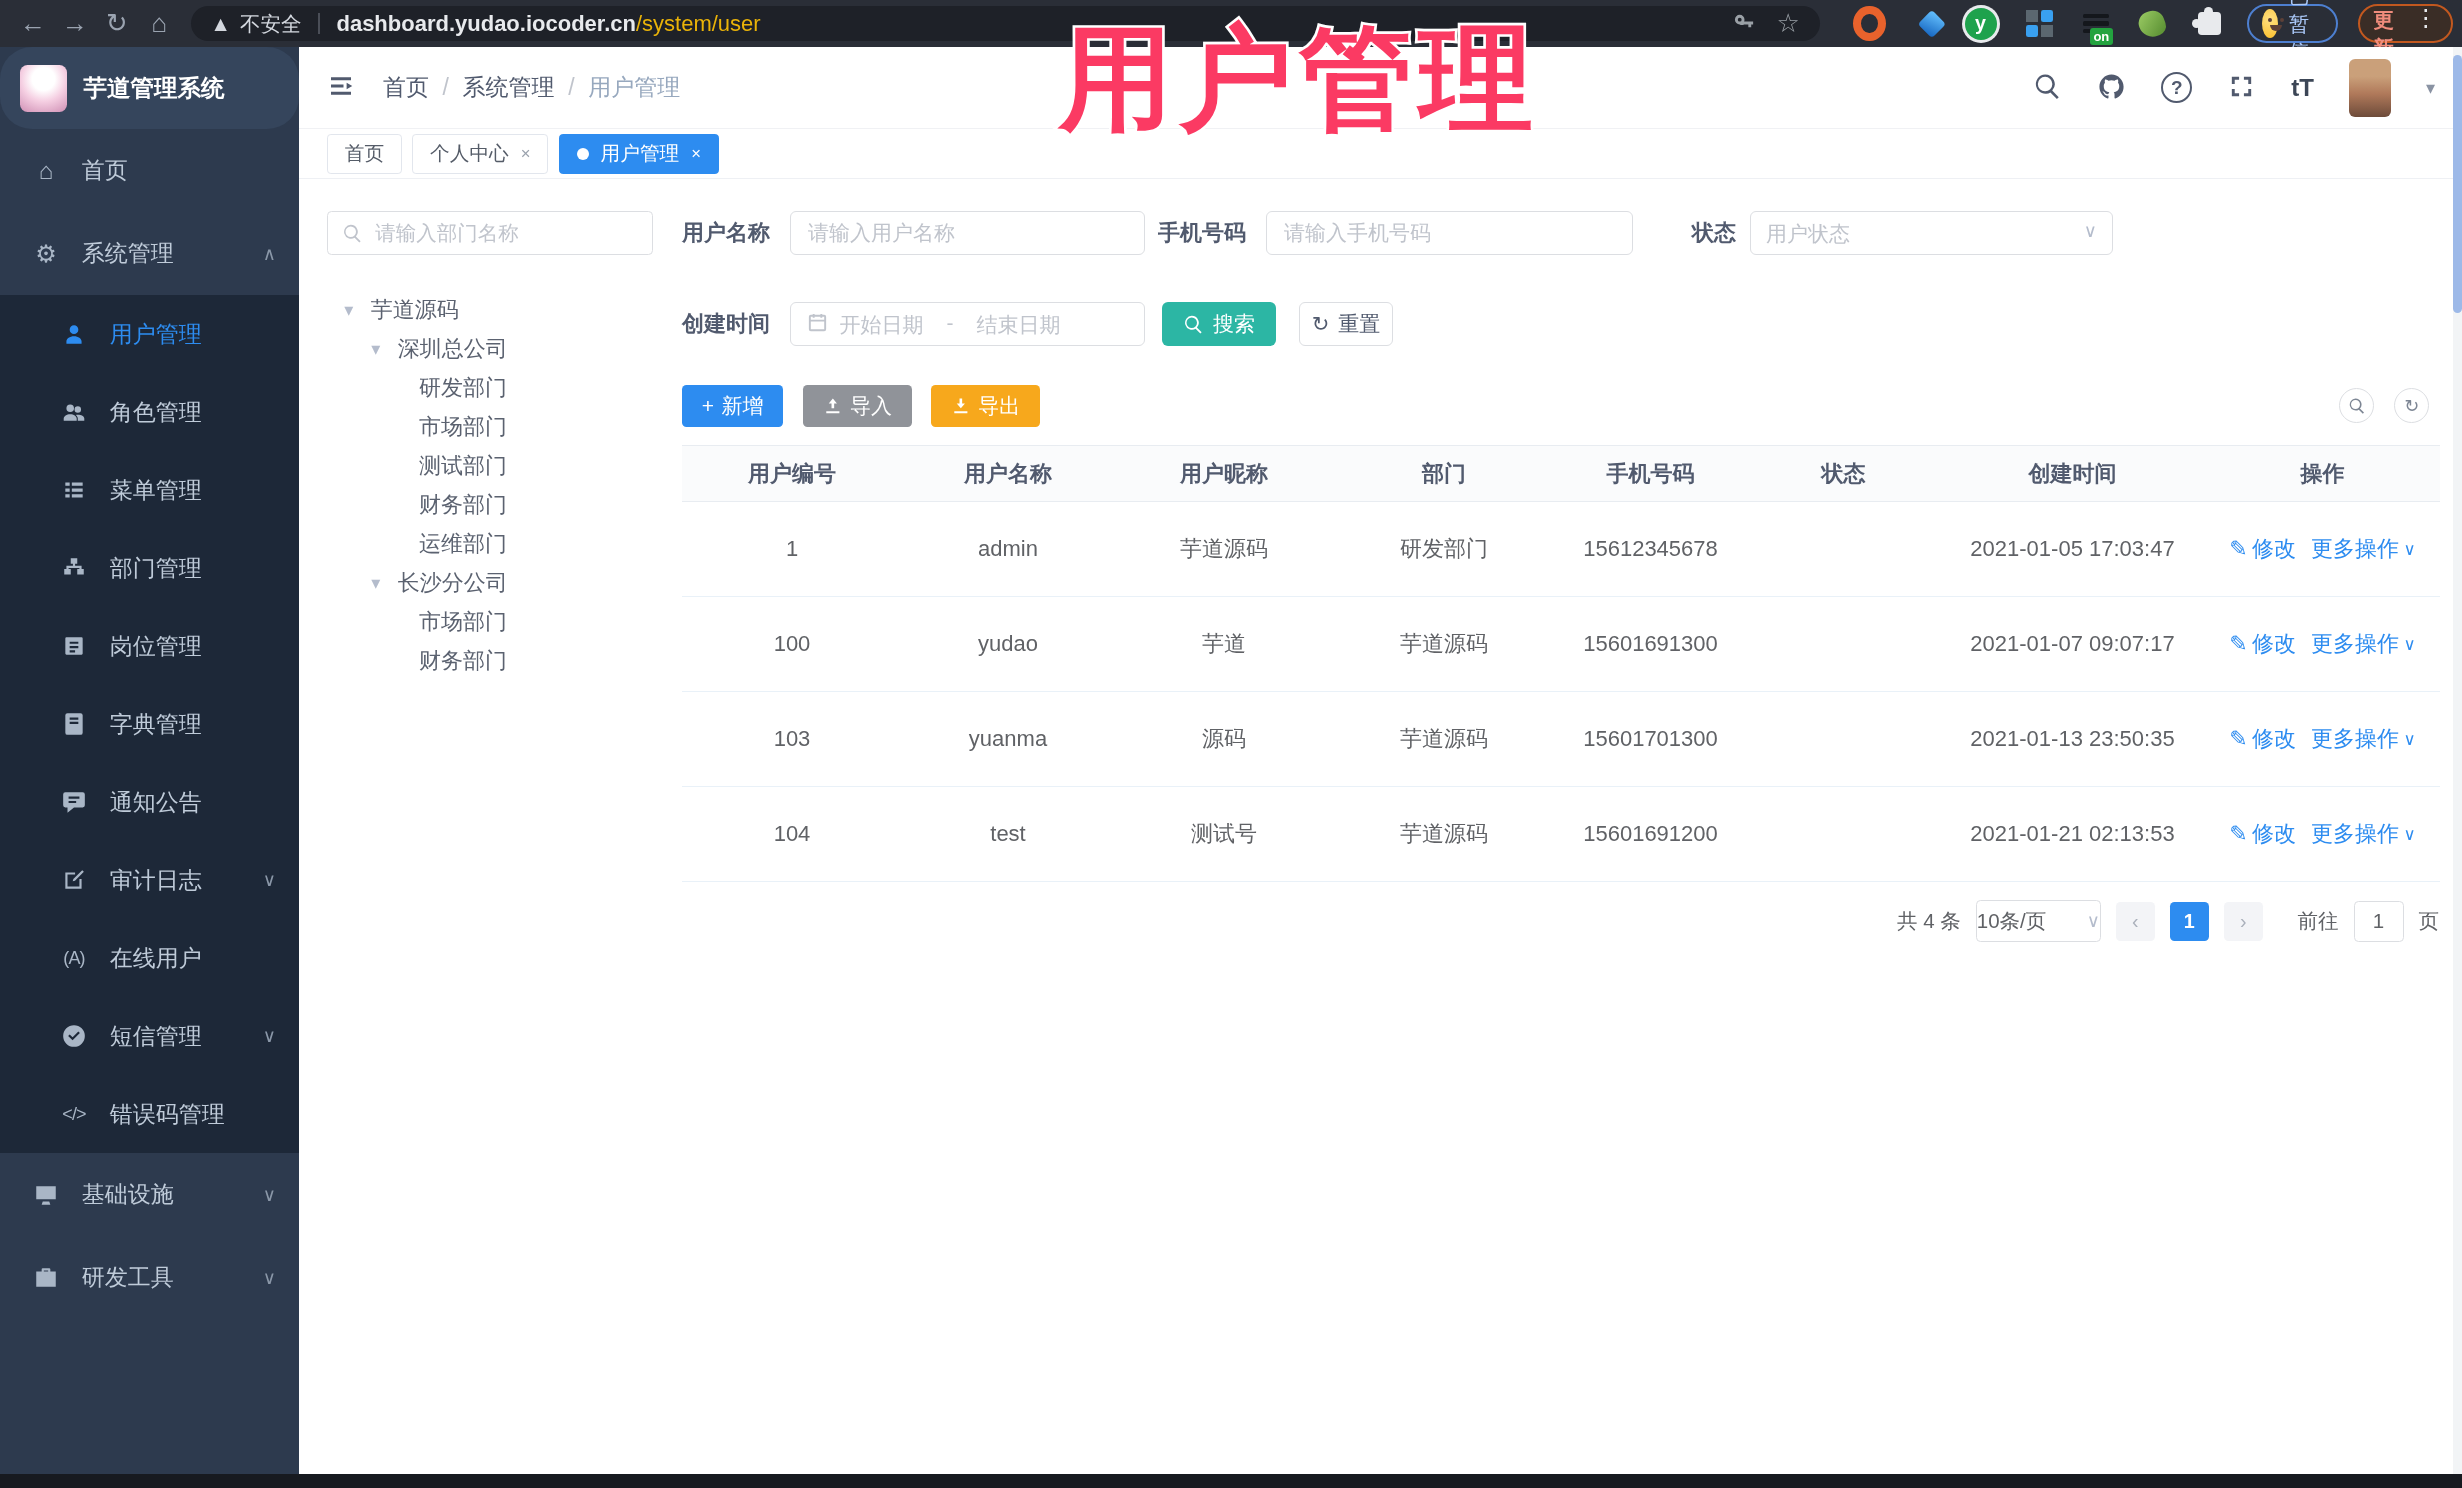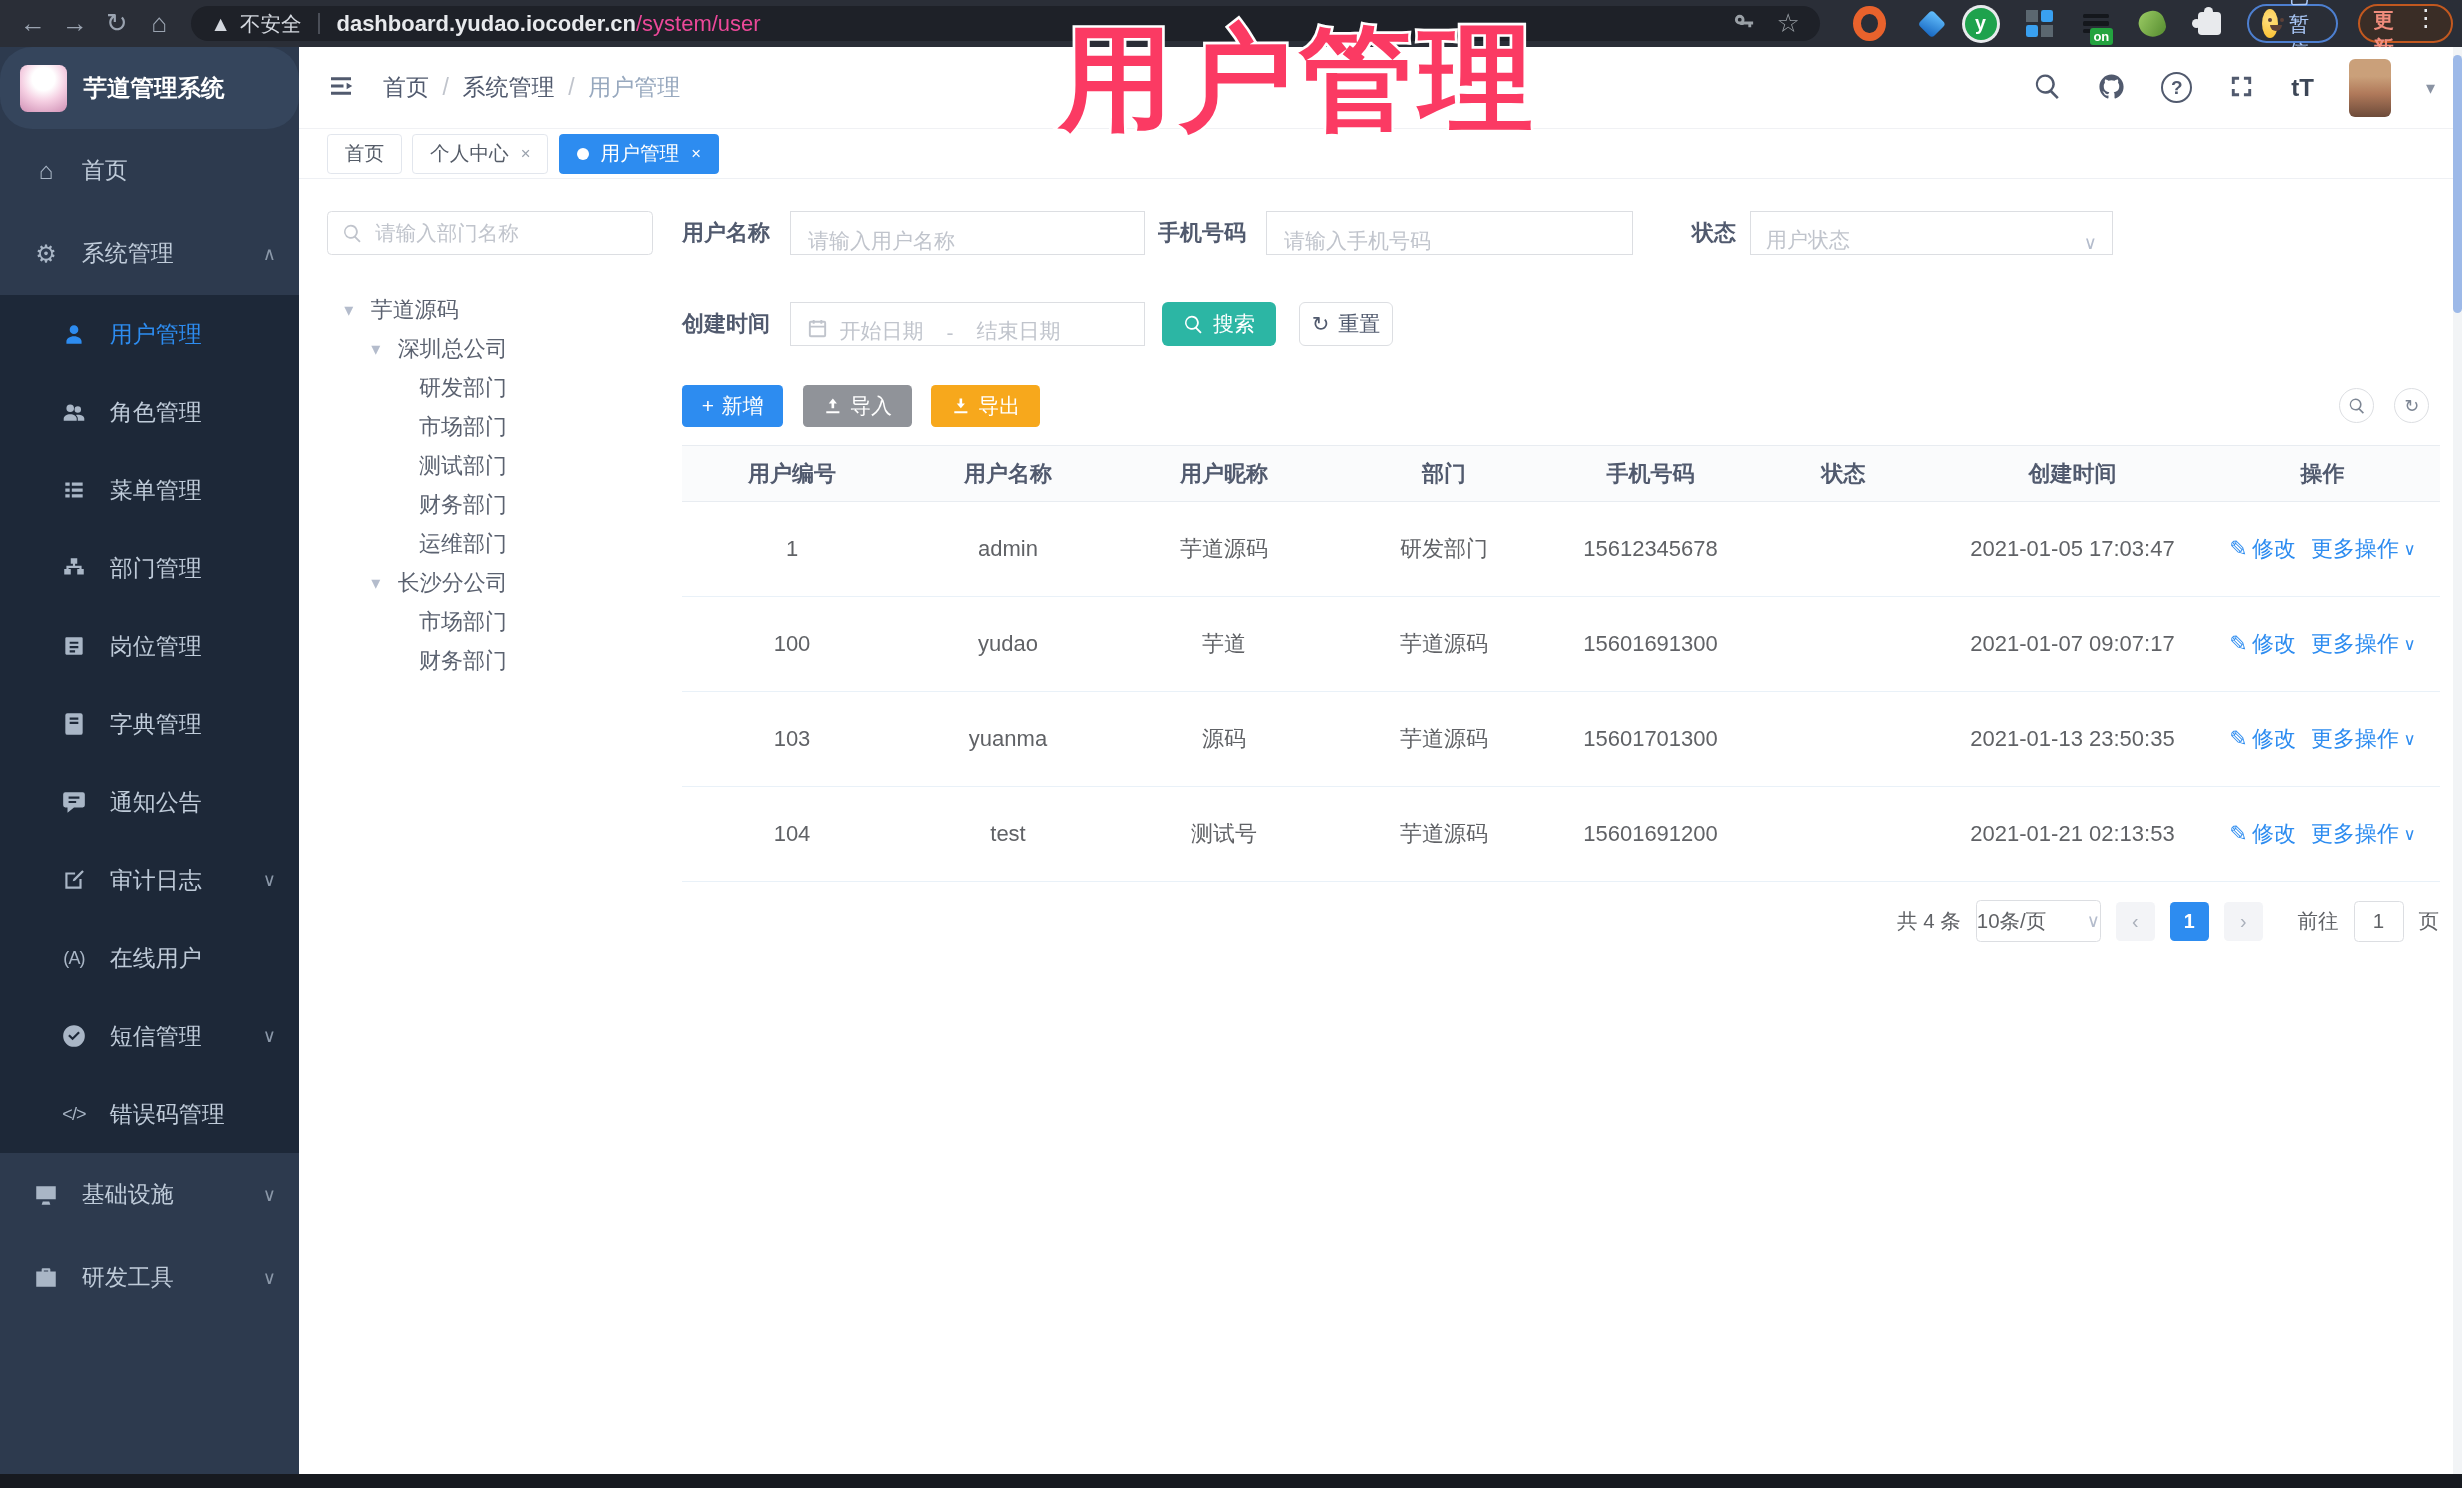--- a/index.html
+++ b/index.html
@@ -9,21 +9,21 @@
   .chrome{position:absolute;left:0;top:0;width:2462px;height:47px;background:#2a2e37;
           display:flex;align-items:center;padding:0 12px;box-sizing:border-box;}
   .cic{color:#9aa3b0;font-size:26px;width:42px;text-align:center;flex:none;cursor:pointer;}
   .omnibox{flex:none;width:1629px;height:35px;background:#1e2128;border-radius:17.4px;display:flex;
            align-items:center;padding:0 19.7px;box-sizing:border-box;margin-left:10.6px;color:#dfe3ea;}
   .warn{color:#d3d7de;font-size:21px;margin-right:9px;}
   .notsecure{color:#d3d7de;font-size:20.5px;}
   .omni-div{width:1.5px;height:21px;background:#4a4e57;margin:0 16.7px;}
   .url{font-size:22px;white-space:nowrap;}
   .url .host{color:#e8eaed;font-weight:bold;}
-  .url .path{color:#ec4899;}
+  .url .path{color:#eab308;}
   .omni-sp{flex:1;}
   .okey svg{width:23px;height:23px;fill:#9aa0a6;}
   .ostar{color:#9aa0a6;font-size:26px;margin-left:21px;}
   .exts{display:flex;align-items:center;gap:23px;margin-left:33px;}
   .ext{width:33px;height:33px;display:flex;align-items:center;justify-content:flex-end;position:relative;}
   .ext-donut{width:19.7px;height:19.7px;border:8.3px solid #e8622c;border-radius:50%;}
   .ext-gem{width:19.7px;height:19.7px;background:linear-gradient(160deg,#66c2ff,#1565c0);transform:rotate(45deg);border-radius:3.8px;}
   .ext-y{width:32px;height:32px;border-radius:50%;background:#1ea24d;box-shadow:0 0 0 3px #e8eaed;
          color:#fff;font-size:19.7px;font-weight:bold;display:flex;align-items:center;justify-content:center;}
   .ext-squares{display:grid;grid-template-columns:12px 12px;grid-gap:3px;}
@@ -92,22 +92,22 @@
                padding:0 13.6px;gap:10.6px;box-sizing:border-box;}
   .dept-search svg{width:21px;height:21px;fill:#c0c4cc;flex:none;}
   .dept-search input{border:none;outline:none;font-size:20.5px;color:#a16207;width:100%;background:transparent;}
   .dept-search input::placeholder{color:#c0c4cc;}
   .tree{margin-top:35px;font-size:22px;color:#5b6270;}
   .tnode{height:39px;display:flex;align-items:center;gap:12px;cursor:pointer;}
   .tnode .caret{color:#b4bccc;font-size:18px;width:19.7px;text-align:center;flex:none;}
   .lv1{padding-left:12px;}.lv2{padding-left:39px;}.lv3{padding-left:92px;}
   .main{position:absolute;left:383px;top:0;right:23px;height:100%;}
   .f-label{position:absolute;font-size:22px;font-weight:bold;color:#515a6e;line-height:44px;}
-  .inp{position:absolute;height:44px;border:0.8px solid #dcdee2;border-radius:0;box-sizing:border-box;
-       display:flex;align-items:flex-end;padding:0 15px;font-size:21px;color:#333;background:#fff;}
+  .inp{position:absolute;height:44px;border:0.8px solid #dcdee2;border-radius:6px;box-sizing:border-box;
+       display:flex;align-items:flex-start;padding:8px 15px;font-size:21px;color:#333;background:#fff;}
   .inp input{border:none;outline:none;width:100%;font-size:21px;background:transparent;color:#333;}
   .inp input::placeholder{color:#c0c4cc;}
   .ph{color:#c0c4cc;}
   .sel-caret{margin-left:auto;color:#b4bccc;font-size:18px;}
   .cal svg{width:23px;height:23px;stroke:#c0c4cc;fill:none;stroke-width:2;margin-right:10.6px;}
   .btn{position:absolute;height:44px;border-radius:6px;display:flex;align-items:center;justify-content:center;
        gap:9px;font-size:21px;cursor:pointer;box-sizing:border-box;}
   .btn svg{width:21px;height:21px;}
   .btn-search{background:#2cb6a4;color:#fff;}
   .btn-search svg{fill:#fff;}

